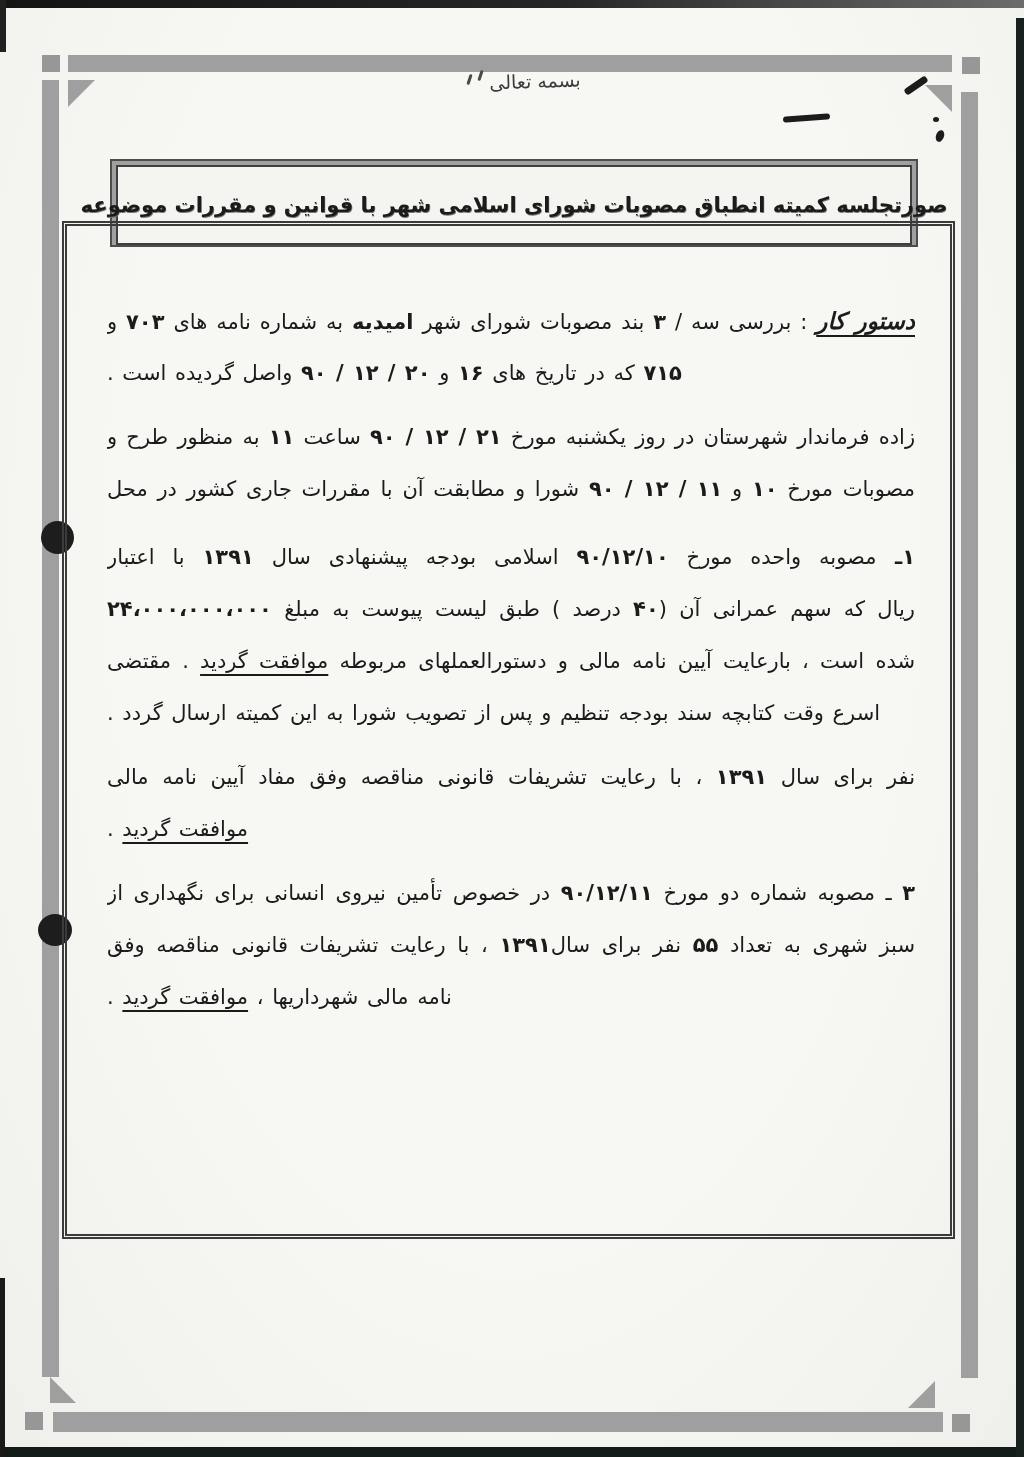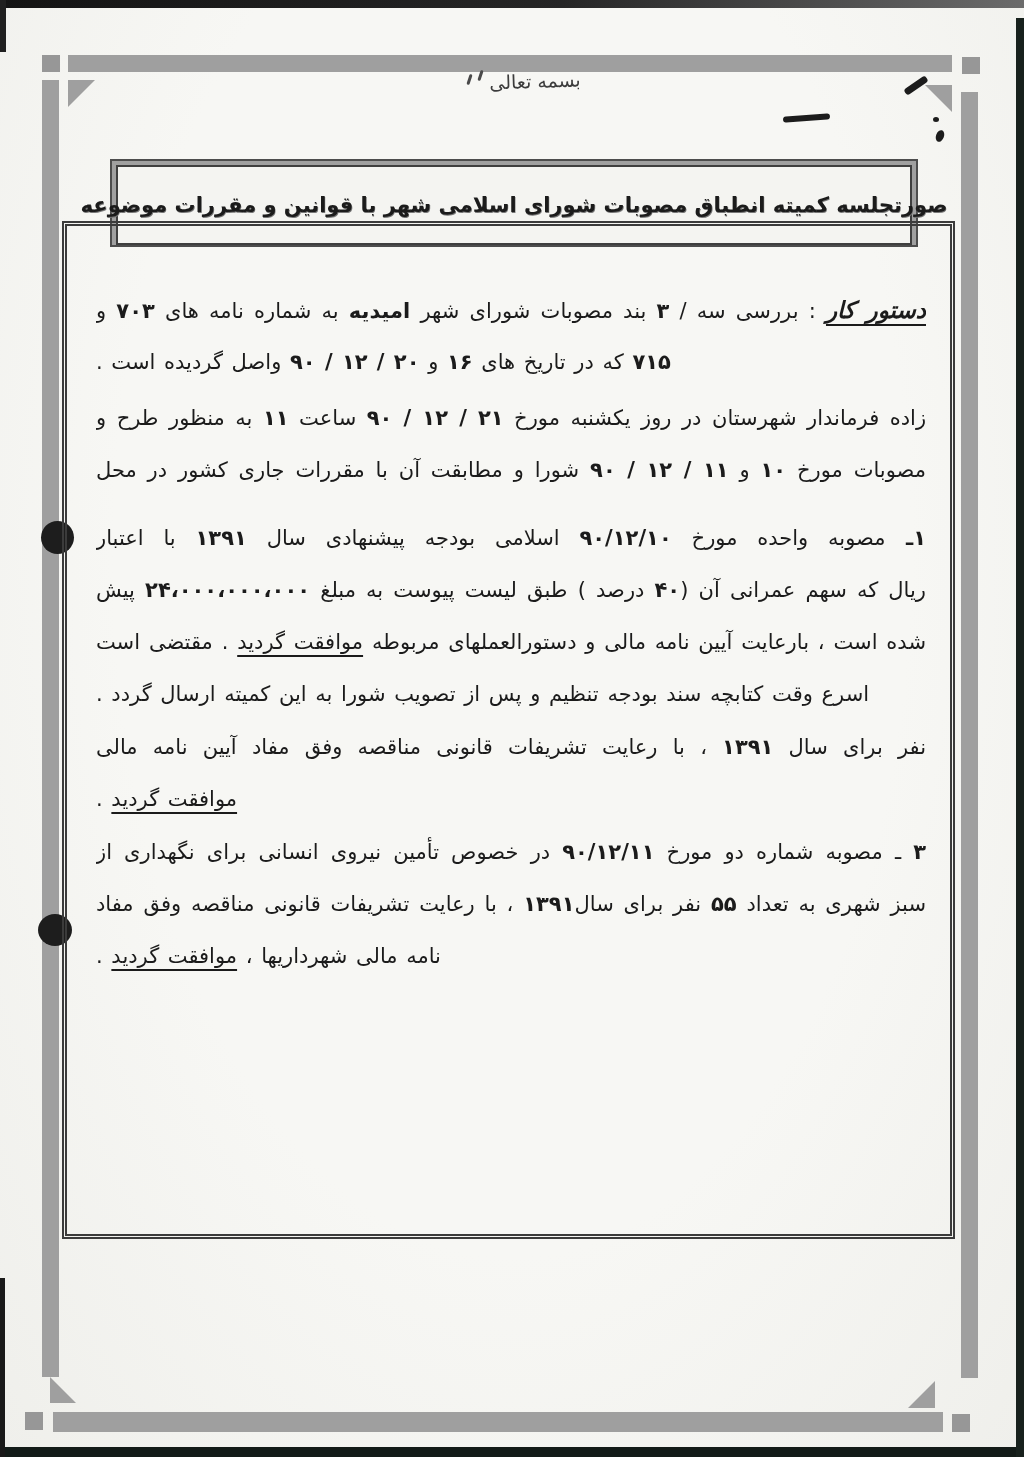--- a/index.html
+++ b/index.html
@@ -51,21 +51,21 @@
   .punch{position:absolute;background:#1d1d1d;border-radius:50%;}
   .punch1{left:41px;top:521px;width:33px;height:33px;}
   .punch2{left:38px;top:914px;width:34px;height:32px;}
   .mark{position:absolute;background:#1c1c1c;}
   .mark-dash{left:783px;top:115px;width:47px;height:6px;border-radius:3px;transform:rotate(-4deg);}
   .mark-arrow{left:903px;top:82px;width:26px;height:7px;border-radius:3px;transform:rotate(-35deg);}
   .mark-dot1{left:933px;top:117px;width:6px;height:5px;border-radius:50%;}
   .mark-dot2{left:936px;top:130px;width:8px;height:12px;border-radius:50%;transform:rotate(20deg);}
   
   .content{position:absolute;left:95px;top:283px;width:832px;direction:rtl;}
-  .para{margin:1px;}
+  .para{margin:12px;}
   .p-agenda{margin-bottom:4px;}
   .p-summary{margin-bottom:16px;}
   .line{height:52px;line-height:52px;font-size:21px;overflow:hidden;word-spacing:2px;}
   .j{text-align:justify;text-align-last:justify;}
   .last{text-align:left;}
   .b{font-weight:bold;}
   .i{font-style:italic;}
   .u{text-decoration:underline;text-decoration-thickness:1.5px;text-underline-offset:6px;}
   .lg{font-size:23px;}
   .ltr{direction:ltr;unicode-bidi:isolate;}

